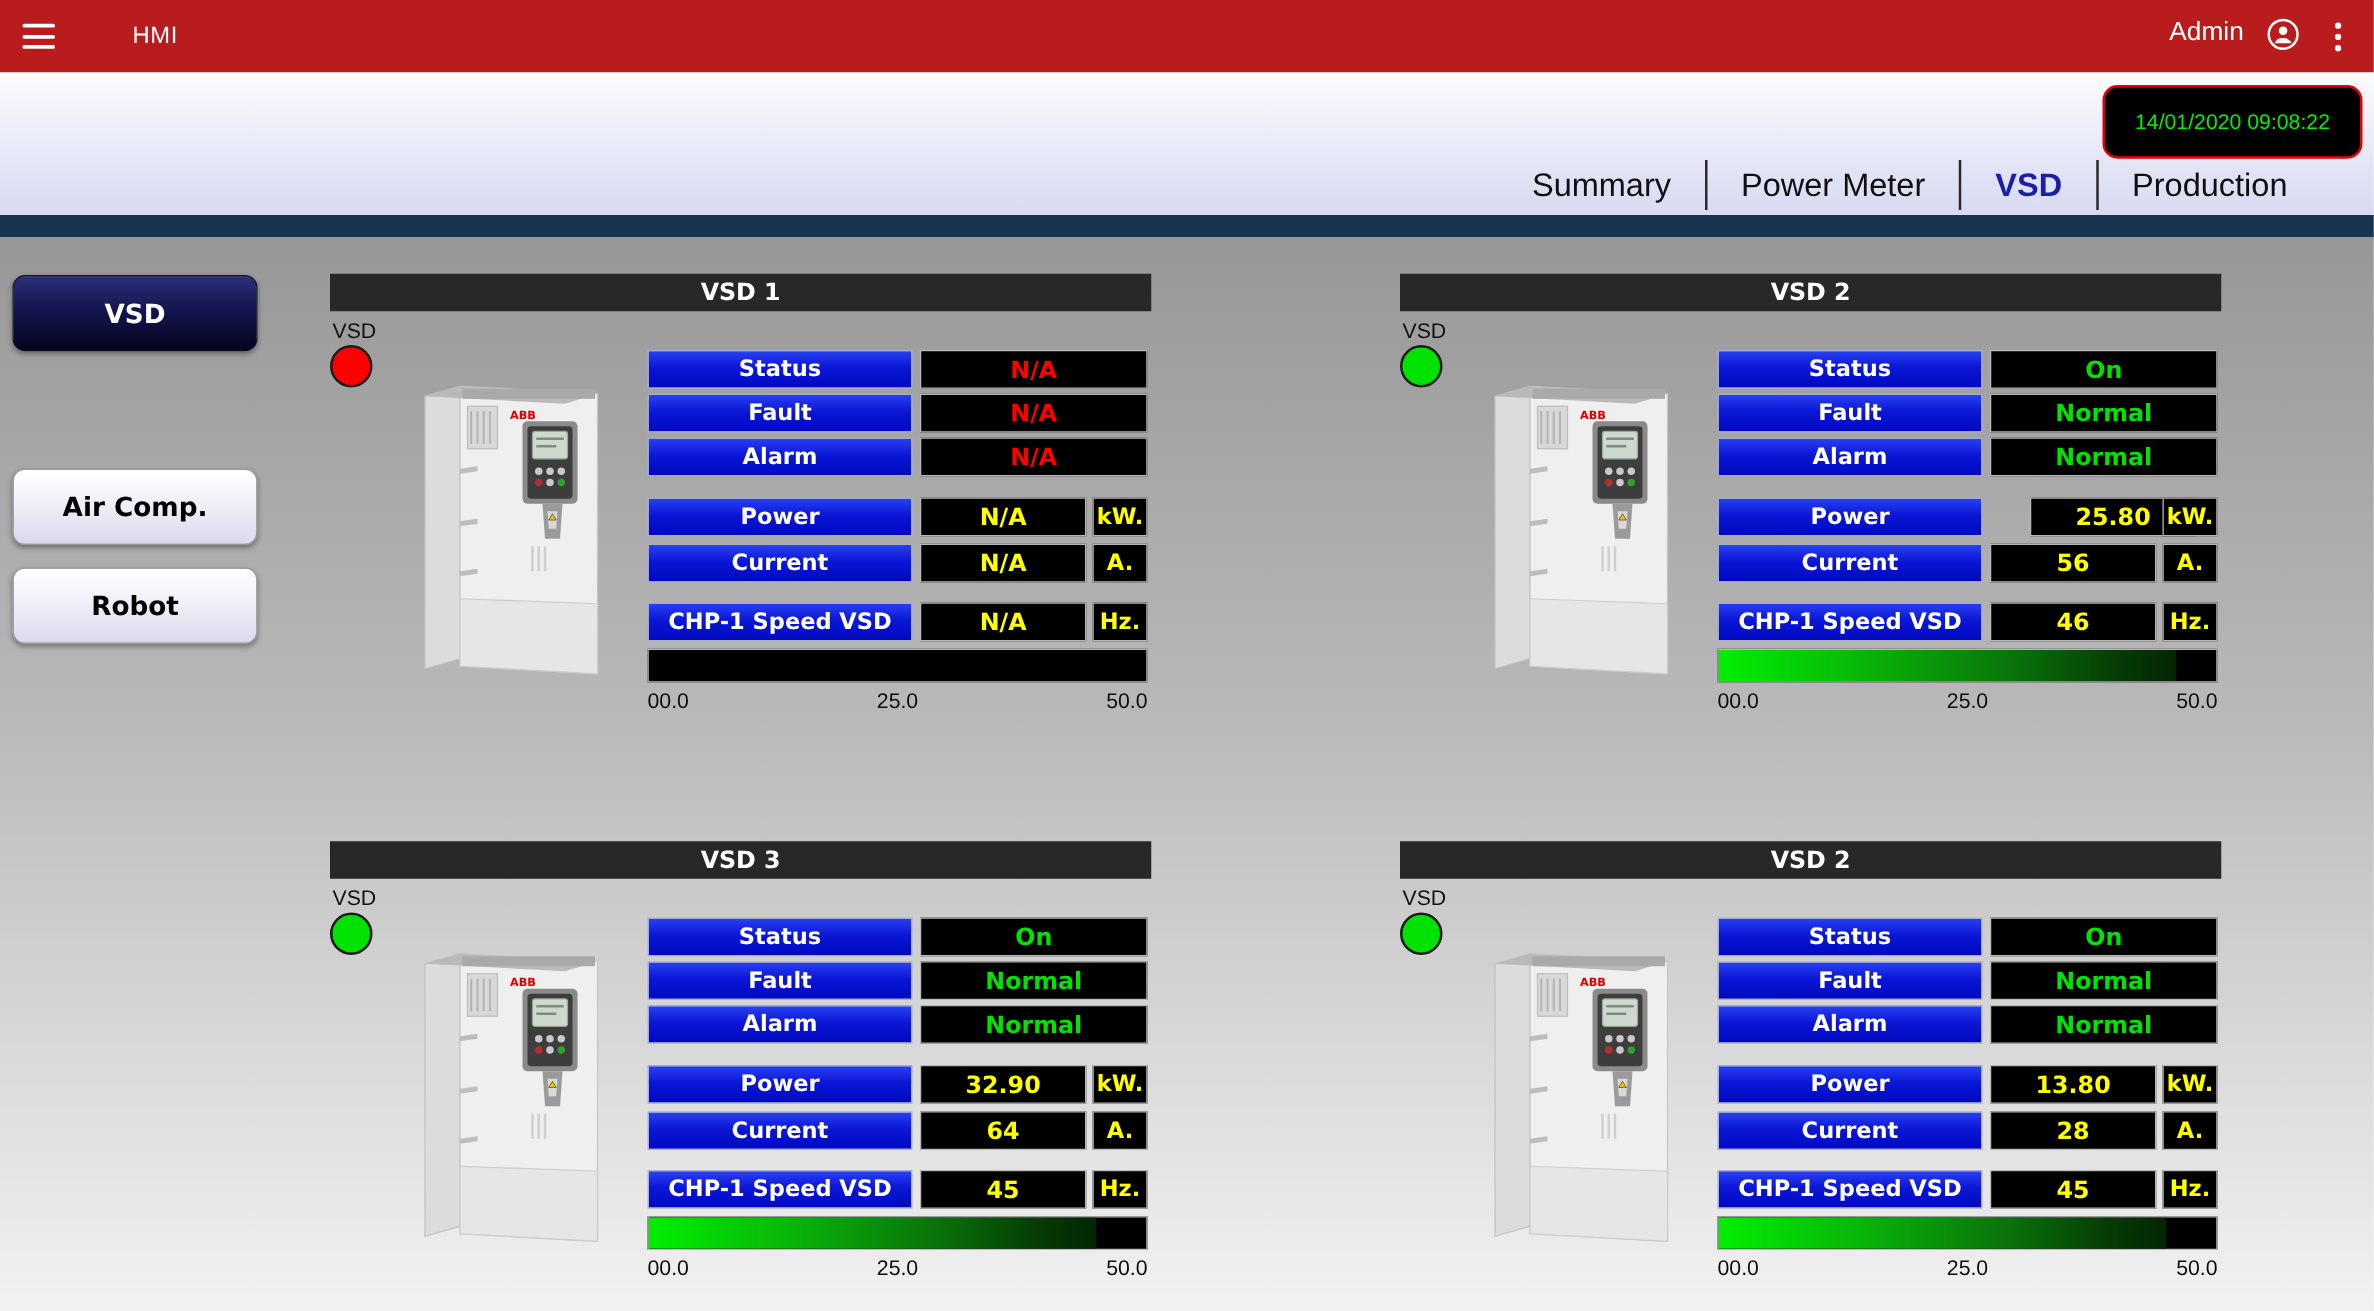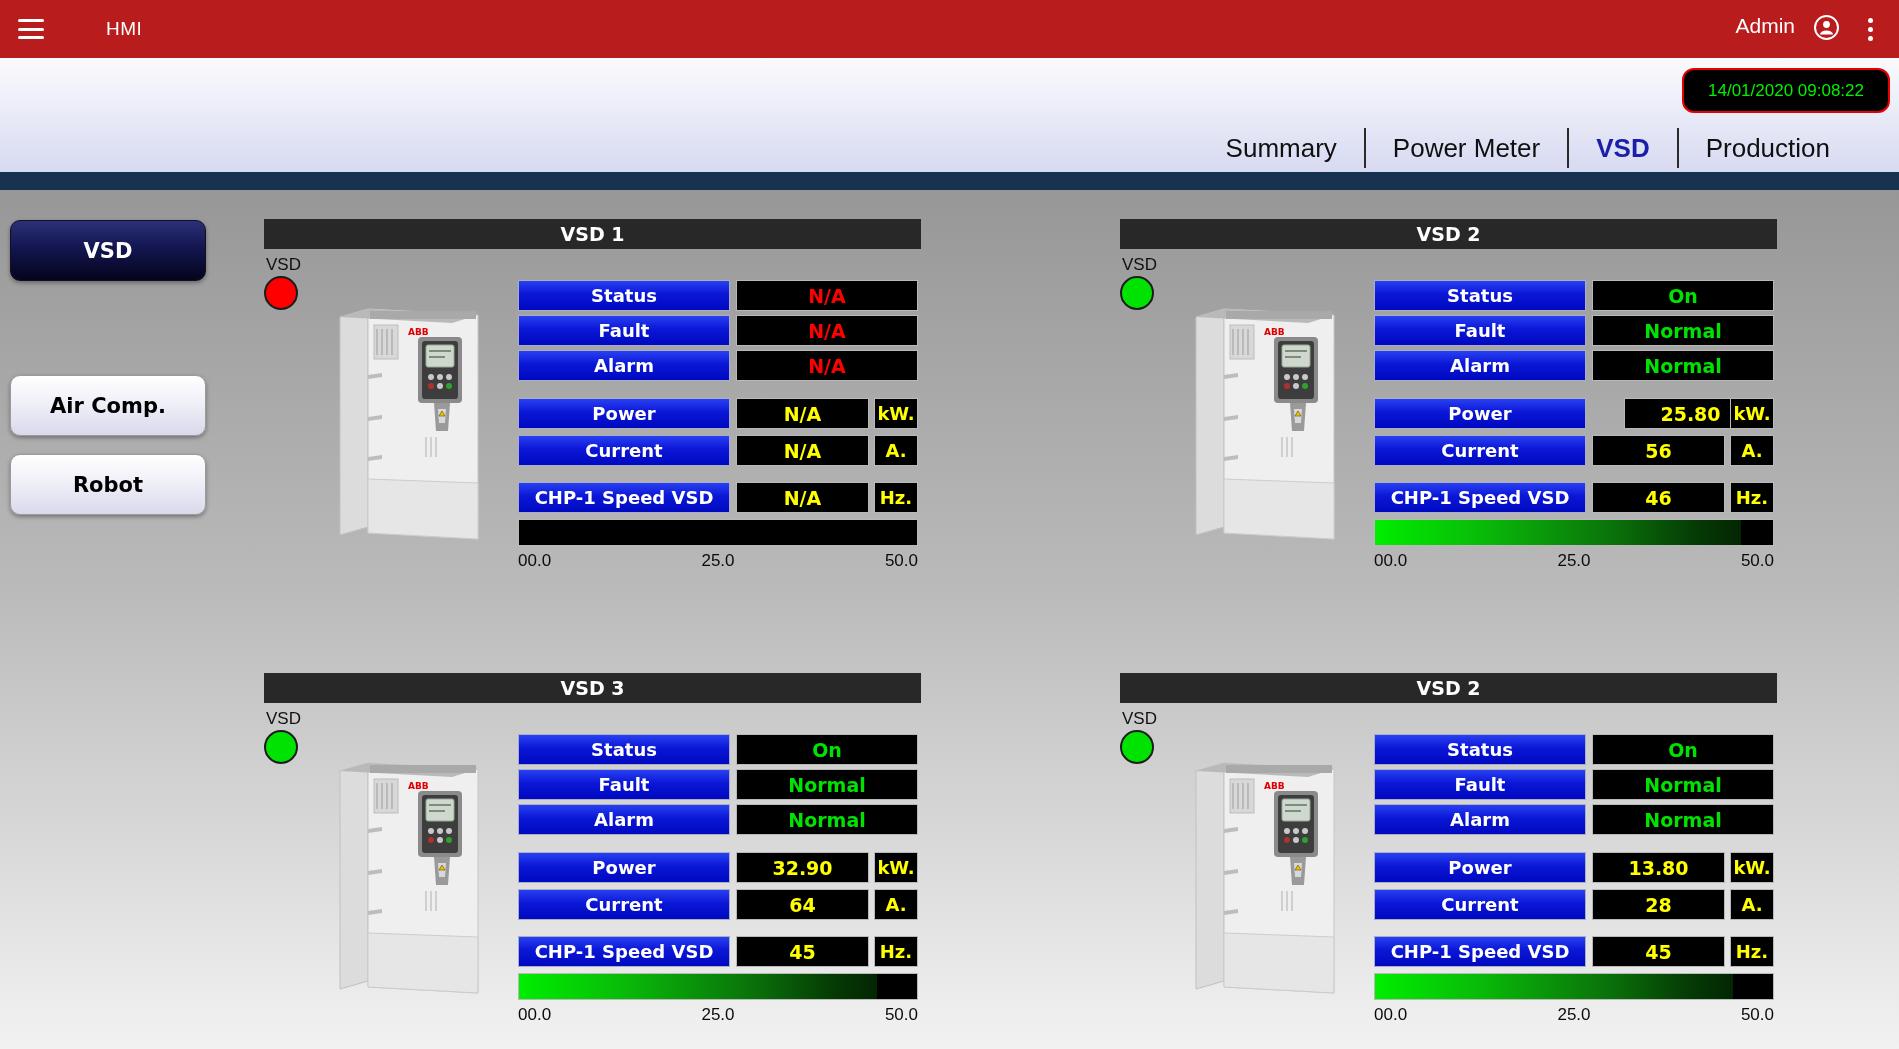--- a/index.html
+++ b/index.html
@@ -15,21 +15,21 @@
   .appbar-right { margin-left:auto; display:flex; align-items:flex-start; gap:18px; margin-right:16px; }
   .admin-label { font-size:21px; }
   .kebab { display:flex; flex-direction:column; gap:4px; padding:4px 10px; cursor:pointer; }
   .kebab i { width:5px; height:5px; border-radius:50%; background:#fff; }
 
   
   .header { position:absolute; left:0; top:58px; width:1899px; height:114px;
             background:linear-gradient(180deg,#fbfbfd 0%,#e7e9f7 55%,#d7daf1 100%); }
   .page-title { position:absolute; left:30px; top:16px; font-size:46px; font-weight:bold; color:#060606;
                 letter-spacing:-1px; }
-  .clock { position:absolute; right:9px; top:10px; width:208px; height:45px; background:#000;
+  .clock { position:absolute; right:9px; top:10px; width:208px; height:59px; background:#000;
            border:2px solid #e60000; border-radius:12px; color:#00f000; font-size:17px;
            display:flex; align-items:center; justify-content:center; }
   .tabs { position:absolute; right:42px; bottom:2px; display:flex; align-items:center; height:44px; }
   .tab { font-size:26px; color:#101010; padding:0 27px; cursor:pointer; white-space:nowrap; }
   .tab.active { font-weight:bold; color:#1b1fa8; }
   .tab-sep { width:2px; height:40px; background:#2a2a2a; }
   .navybar { position:absolute; left:0; top:172px; width:1899px; height:18px; background:#17334f; }
 
   
   .main { position:absolute; left:0; top:190px; width:1899px; height:859px;

